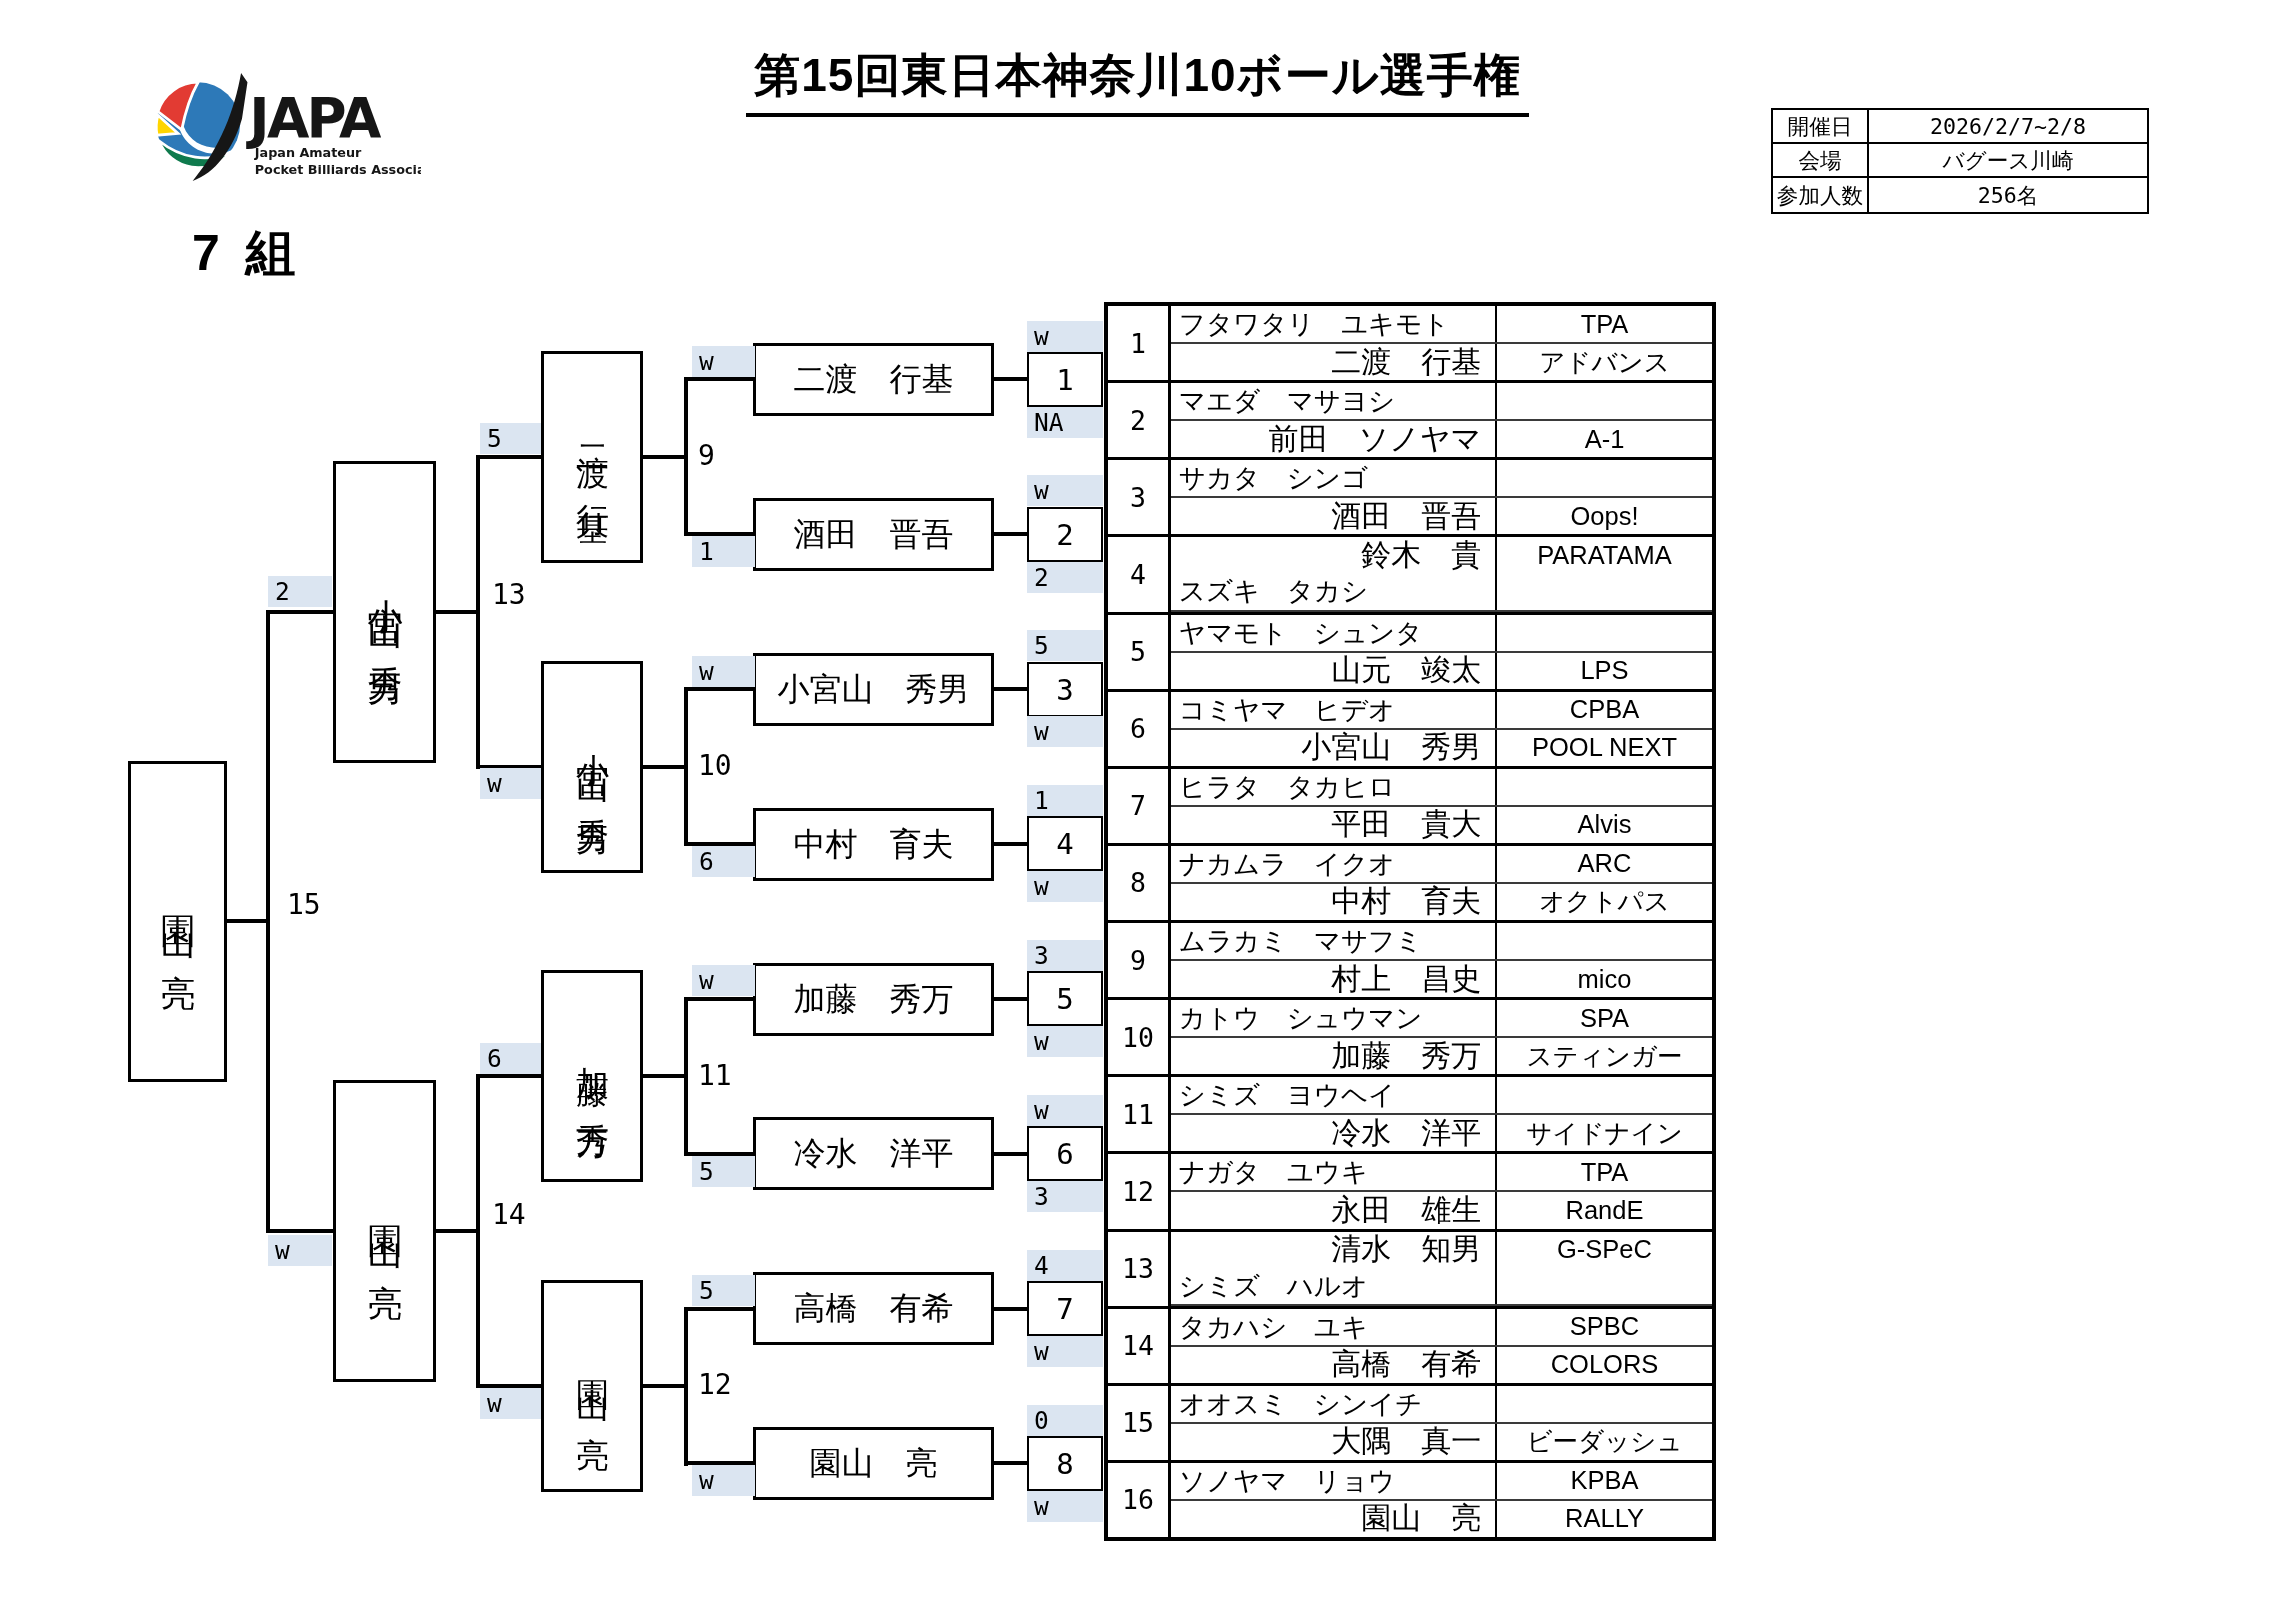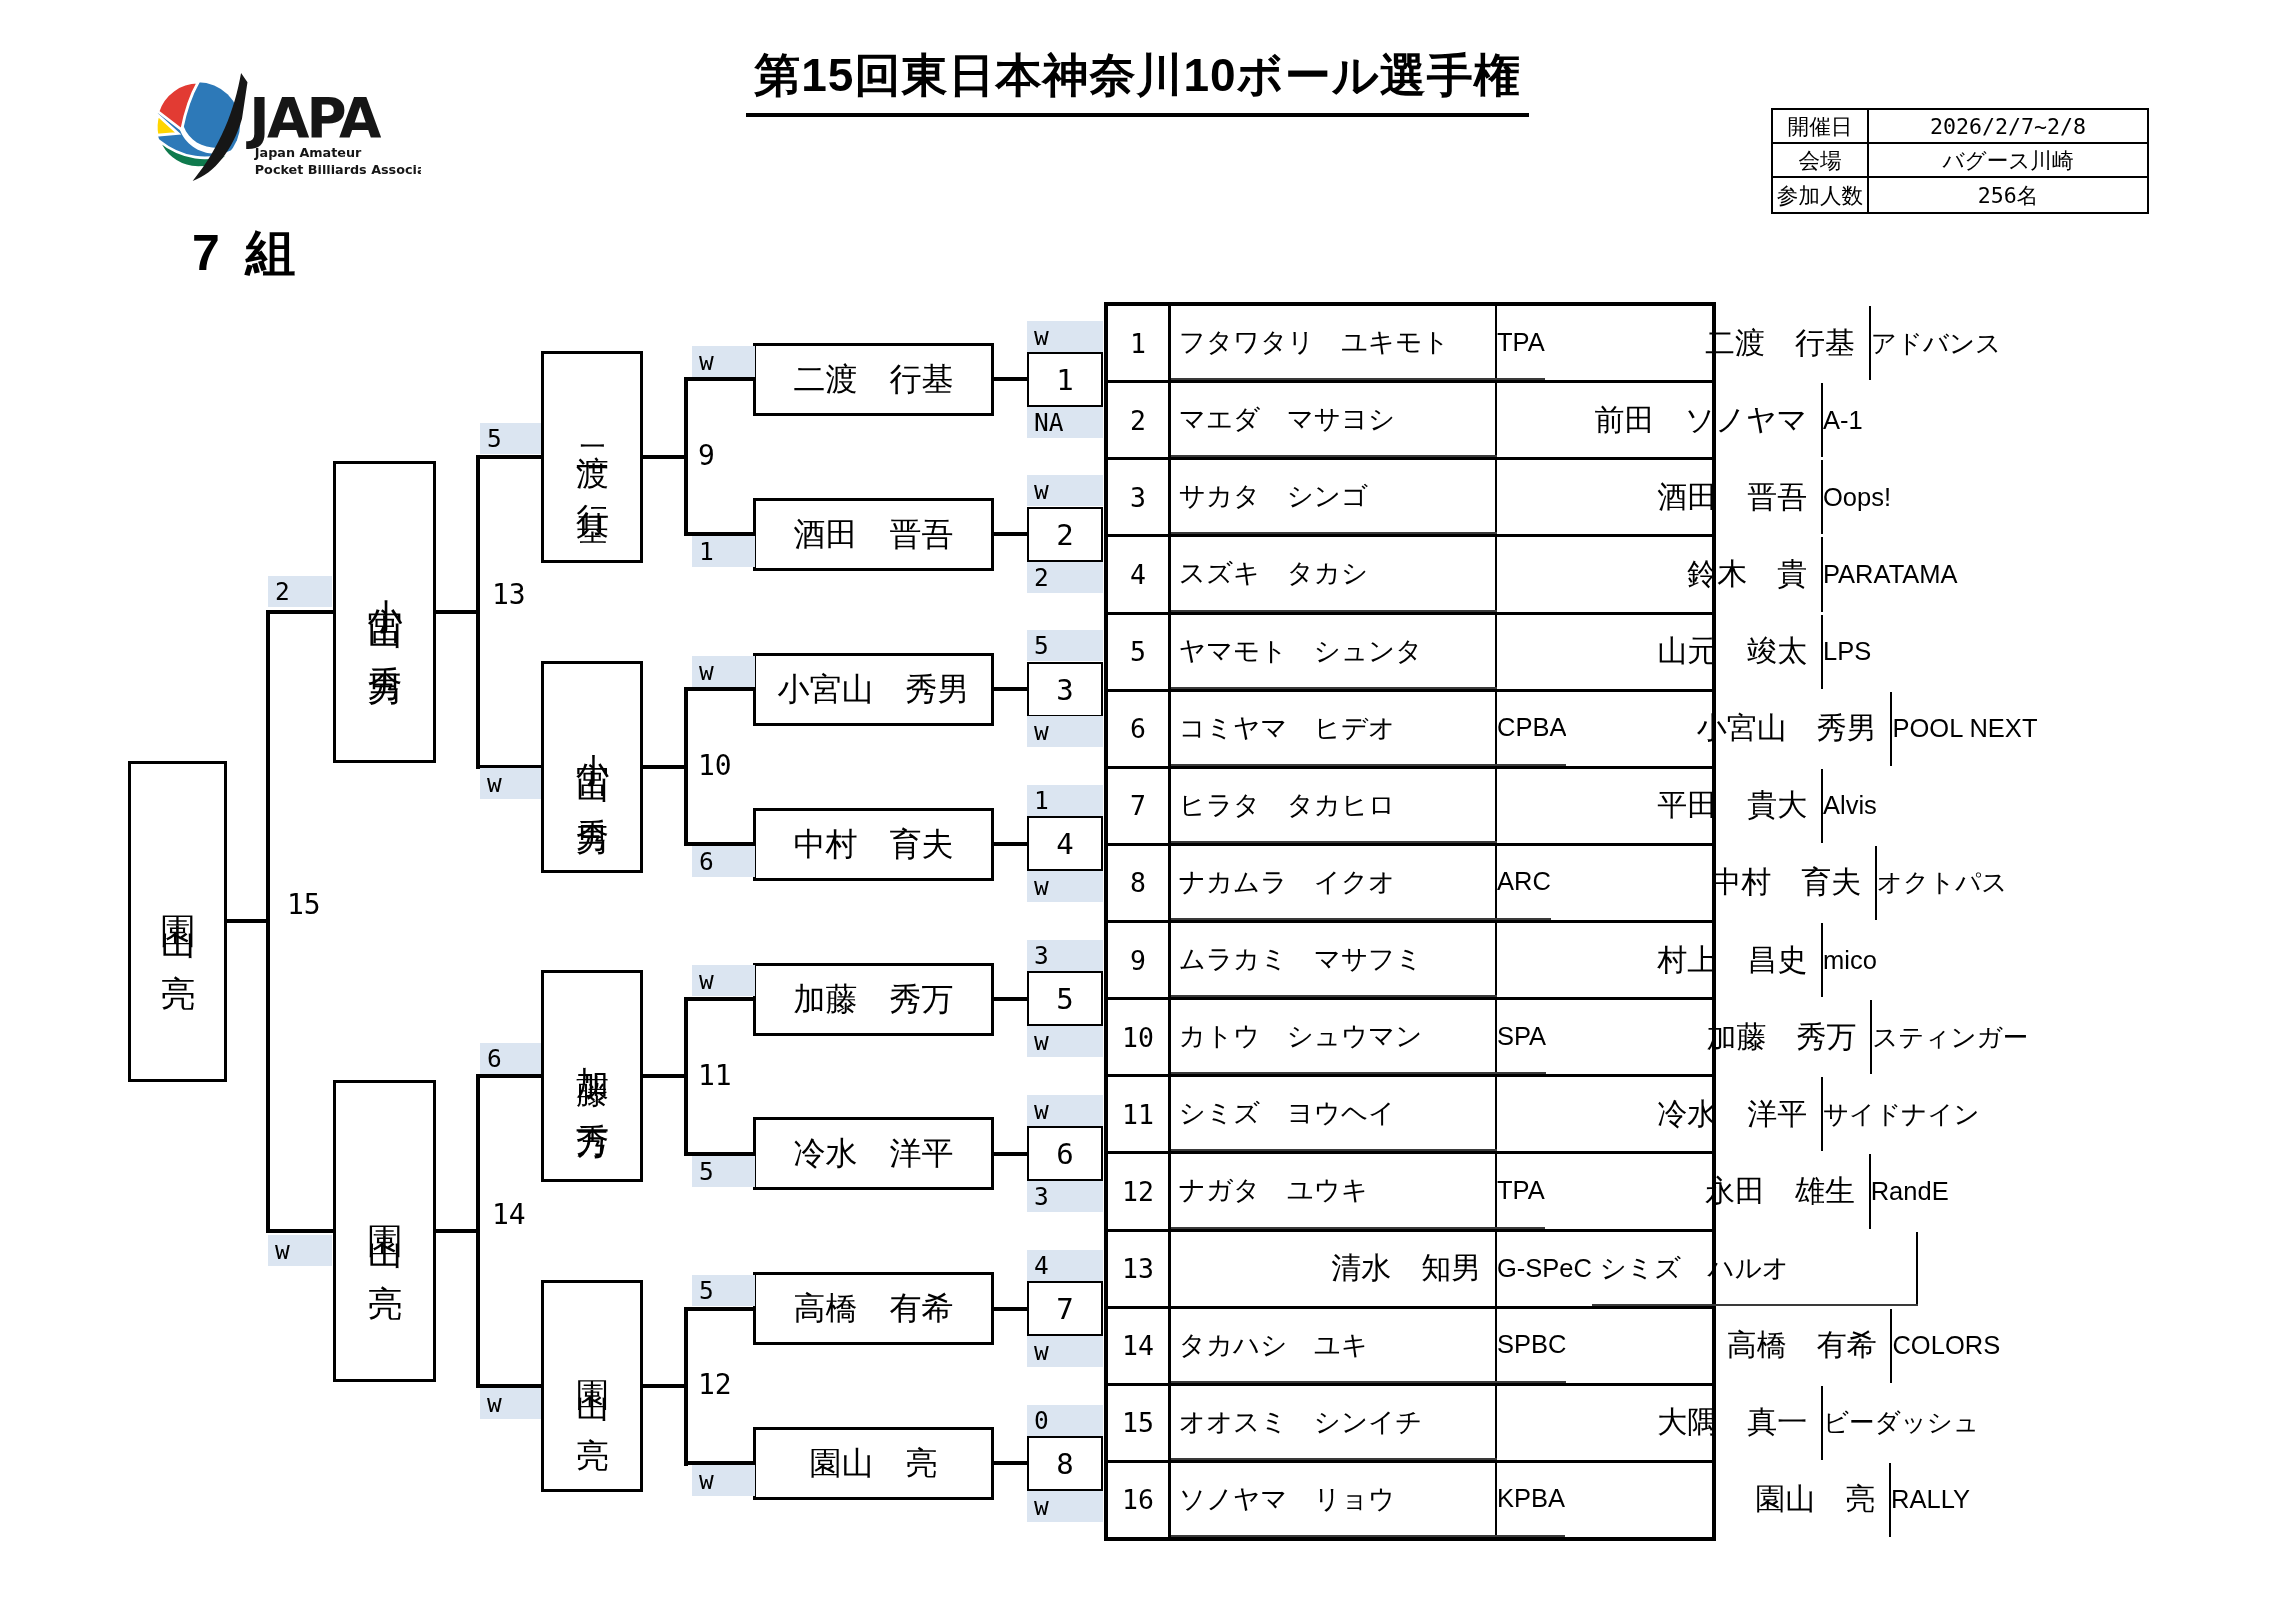--- a/index.html
+++ b/index.html
@@ -31,21 +31,21 @@
       font-family:"DejaVu Sans Mono","Liberation Mono",monospace;font-size:24.5px}
   
   .mn{position:absolute;font-family:"DejaVu Sans Mono","Liberation Mono",monospace;font-size:28px}
   
   #rtable{position:absolute;left:1104px;top:302px;width:612px;height:1239px;border:4.9px solid #000;
           display:flex;flex-direction:column;background:#fff}
   .trow{flex:1;display:flex;border-bottom:3.9px solid #000;min-height:0}
   .trow:last-child{border-bottom:none}
   .seed{width:63px;border-right:3.9px solid #000;display:flex;align-items:center;justify-content:center;
         font-family:"DejaVu Sans Mono","Liberation Mono",monospace;font-size:26.5px}
-  .tbody{flex:1;display:flex;flex-direction:row;min-width:0}
+  .tbody{flex:1;display:flex;flex-direction:column;min-width:0}
   .tl{flex:1;display:flex;min-height:0}
   .tl1{border-bottom:2px solid #3a3a3a}
   .nm{width:326px;border-right:2px solid #000;display:flex;align-items:center;white-space:pre;overflow:hidden}
   .nm1{padding-left:7.8px;font-size:26.5px}
   .nm2{justify-content:flex-end;padding-right:13.7px;font-size:30px}
   .tm{flex:1;display:flex;align-items:center;justify-content:center;white-space:pre;
       font-family:Liberation Sans, sans-serif;font-size:25.5px;overflow:hidden}
   
   #title-wrap{position:absolute;left:608px;top:45px;width:1059px;text-align:center}
   #title{display:inline-block;font-size:46px;font-weight:bold;letter-spacing:1px;
@@ -264,27 +264,27 @@
           </div>
       <div class="tl">
             <div class="nm nm2">酒田　晋吾</div>
             <div class="tm">Oops!</div>
           </div>
         </div>
     </div>
     <div class="trow">
       <div class="seed">4</div>
       <div class="tbody">
-          <div class="tl tl1">
-            <div class="nm nm1">スズキ　タカシ</div>
-            <div class="tm"></div>
-          </div>
-      <div class="tl">
+          <div class="tl">
             <div class="nm nm2">鈴木　貴</div>
             <div class="tm">PARATAMA</div>
+          </div>
+      <div class="tl tl1">
+            <div class="nm nm1">スズキ　タカシ</div>
+            <div class="tm"></div>
           </div>
         </div>
     </div>
     <div class="trow">
       <div class="seed">5</div>
       <div class="tbody">
           <div class="tl tl1">
             <div class="nm nm1">ヤマモト　シュンタ</div>
             <div class="tm"></div>
           </div>

